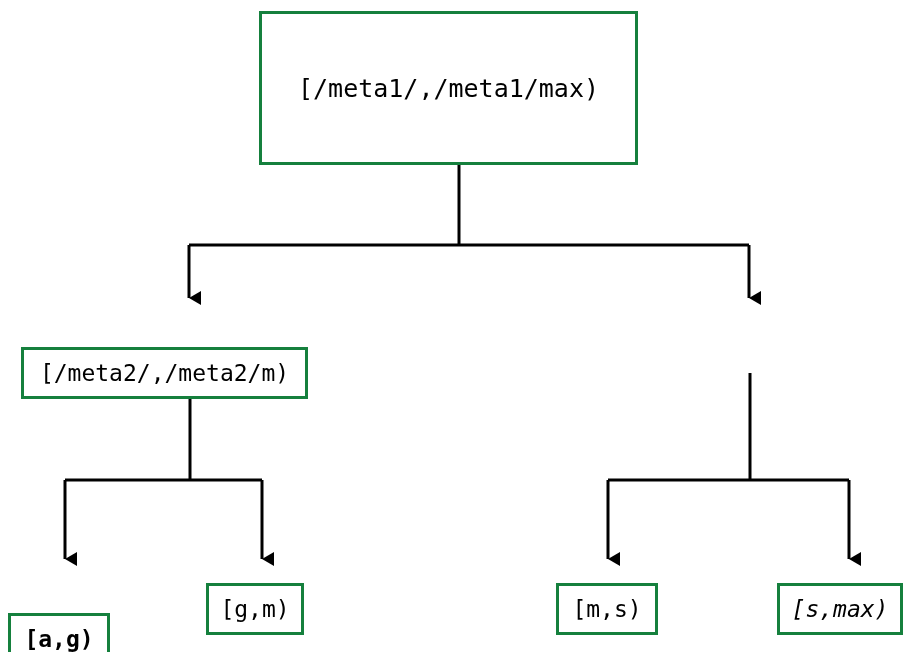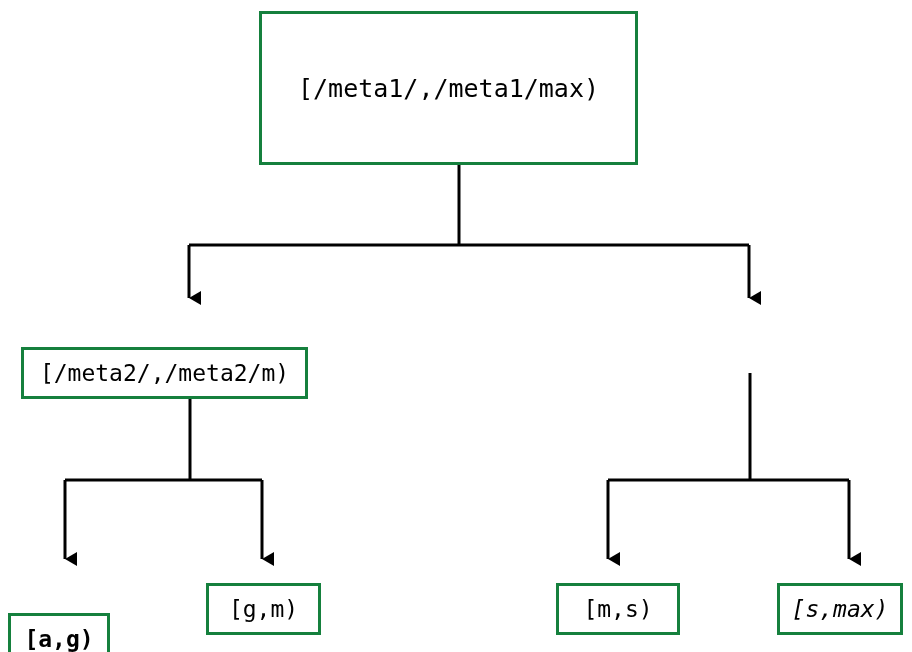--- a/index.html
+++ b/index.html
@@ -71,27 +71,27 @@
   #node-leaf-ag {
     left: 8px;
     top: 613px;
     width: 102px;
     height: 52px;
     font-weight: bold;
   }
   #node-leaf-gm {
     left: 206px;
     top: 583px;
-    width: 115px;
+    width: 98px;
     height: 52px;
   }
   #node-leaf-ms {
     left: 556px;
     top: 583px;
-    width: 124px;
+    width: 102px;
     height: 52px;
   }
   #node-leaf-smax {
     left: 777px;
     top: 583px;
     width: 126px;
     height: 52px;
     font-style: italic;
   }
   .tree-node.leaf .node-label { font-size: 23px; }

